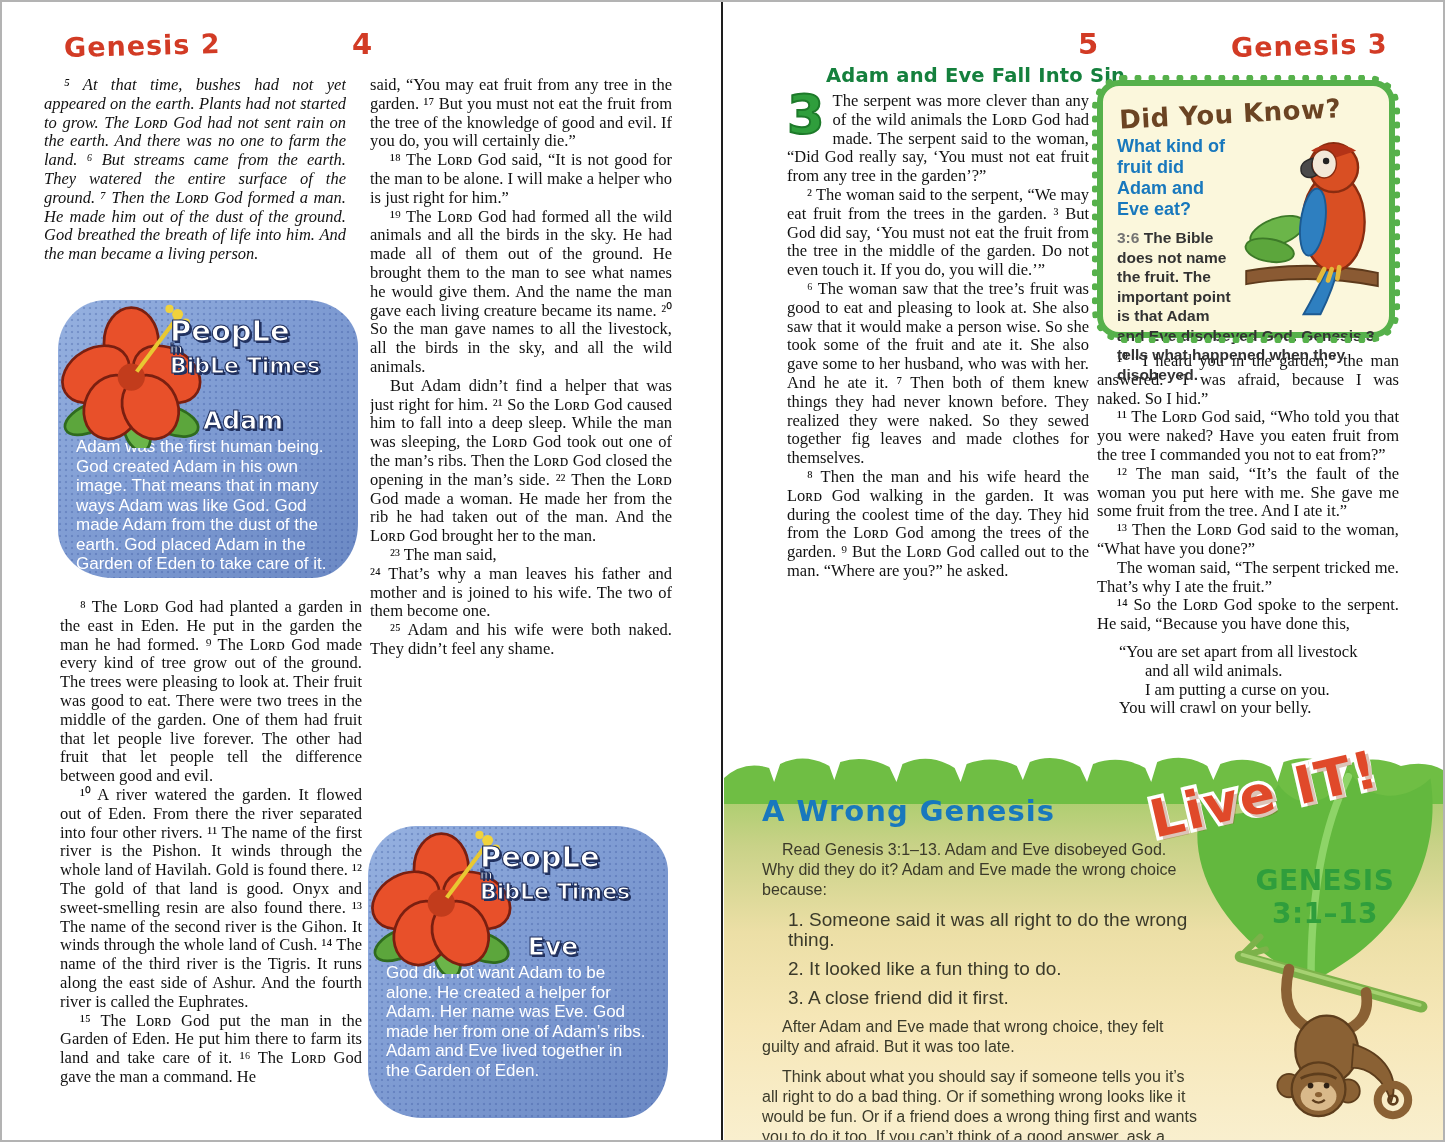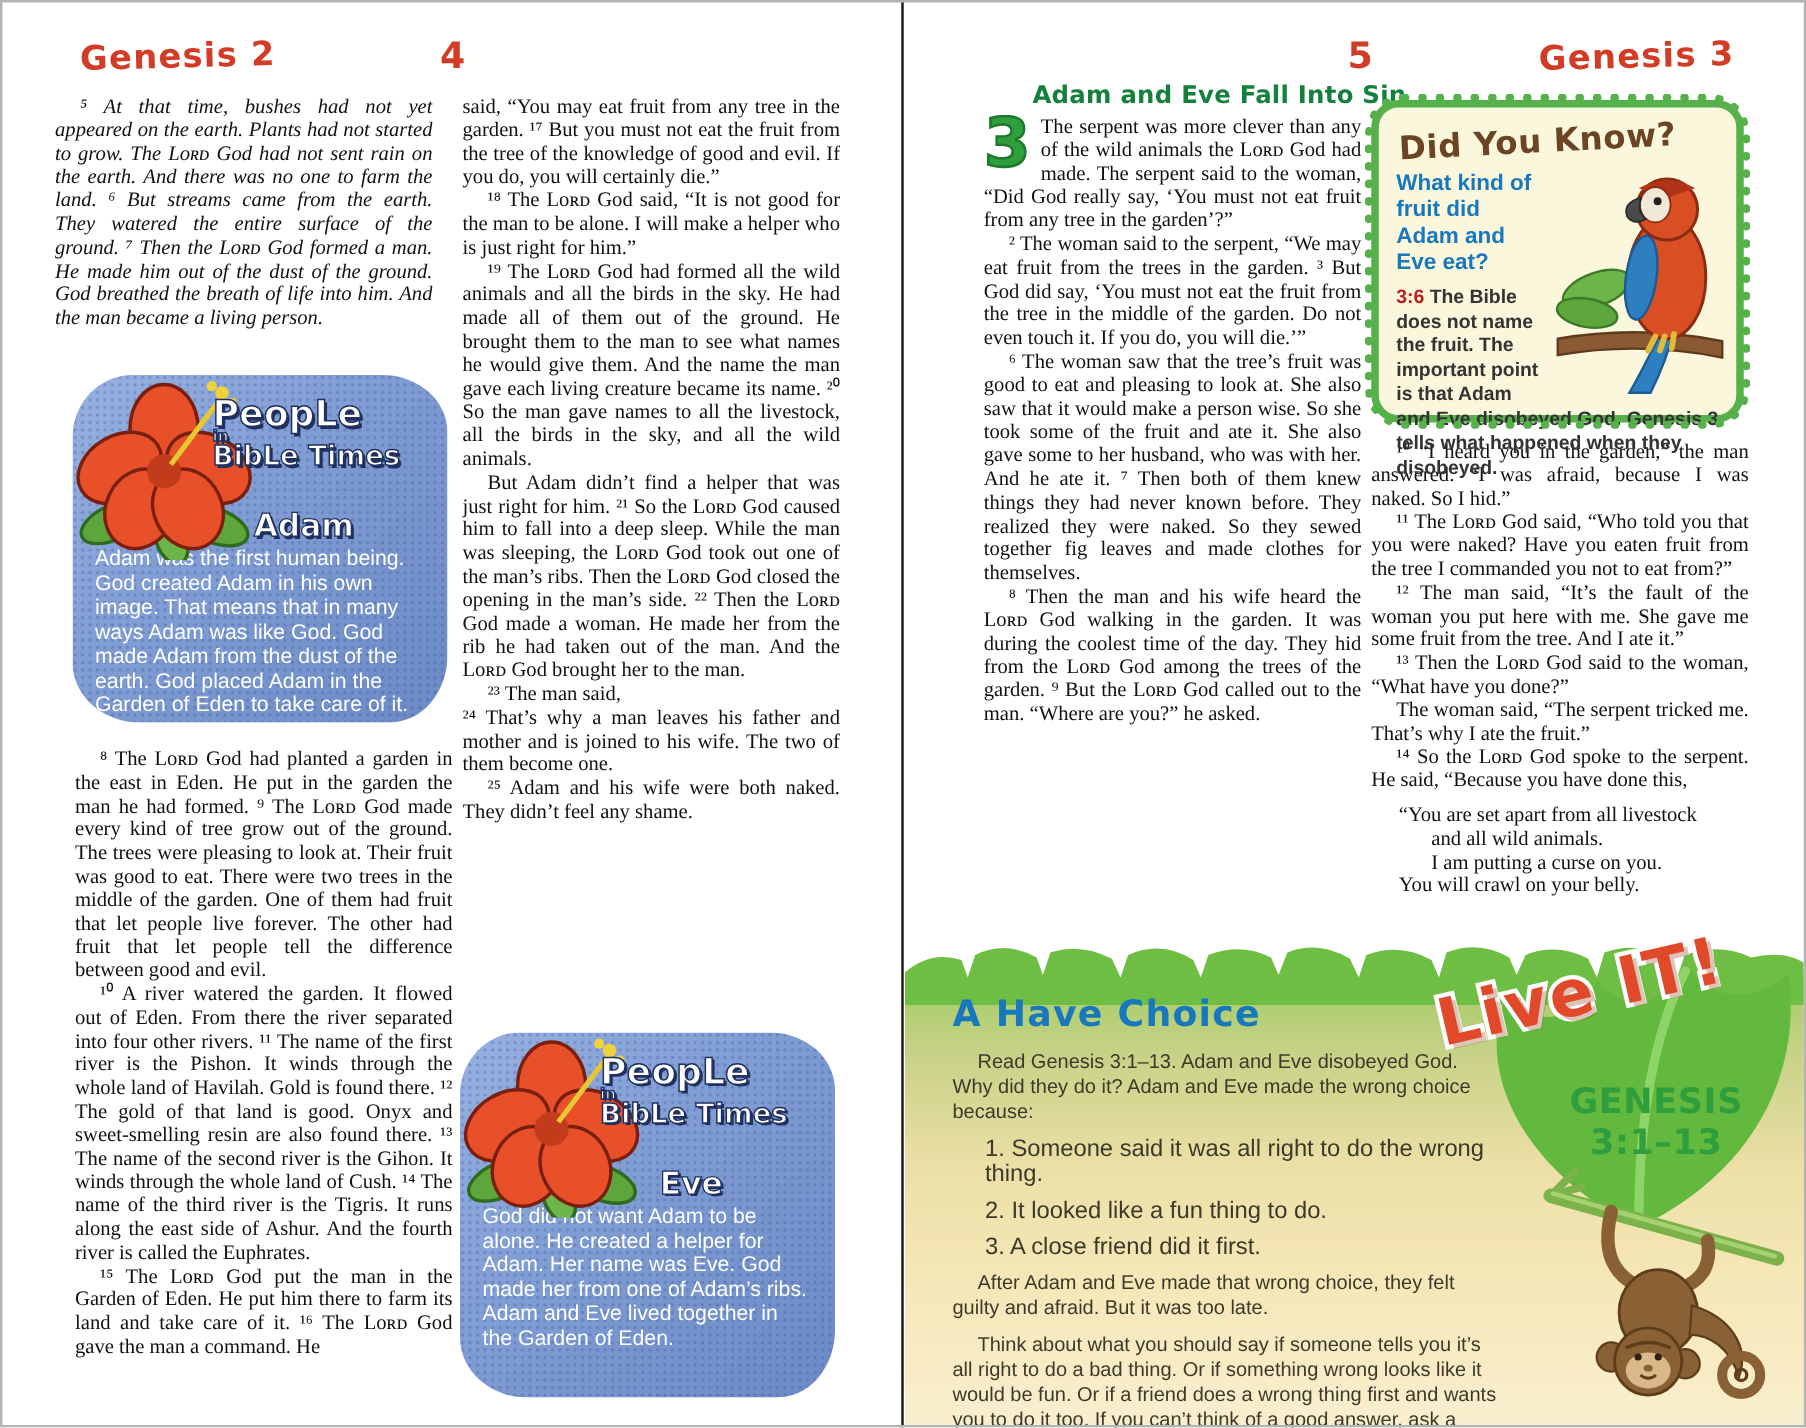--- a/index.html
+++ b/index.html
@@ -55,21 +55,21 @@
   
   .dyk{position:absolute;left:1097px;top:80px;width:298px;height:258px;box-sizing:border-box;
     background:#fbf7dc;border:6px solid #56b14b;border-radius:22px;padding:10px 14px;
     font-family:"Liberation Sans",sans-serif;z-index:5;}
   .dyk::before{content:"";position:absolute;inset:-11px;border:7px dotted #56b14b;border-radius:32px;pointer-events:none;}
   .dyk-title{font-family:"DejaVu Sans",sans-serif;font-weight:bold;font-size:26px;color:#6b4423;
     transform:rotate(-3deg);letter-spacing:0.5px;margin:2px 0 8px 2px;}
   .dyk-parrot{float:right;width:142px;height:188px;margin:-6px -8px 0 4px;shape-outside:inset(0);}
   .dyk-q{font-weight:bold;font-size:18px;line-height:21px;color:#1878bd;margin-bottom:8px;}
   .dyk-a{font-size:15.5px;line-height:19.5px;color:#333;font-weight:bold;}
-  .dyk-ref{color:#b91c1c;}
+  .dyk-ref{color:#737373;}
 
   
   .liveit{position:absolute;left:724px;top:752px;width:719px;height:388px;z-index:4;}
   .liveit .bg{position:absolute;left:0;right:0;top:30px;bottom:0;
     background:linear-gradient(180deg,#a3cc67 0%,#c9d288 18%,#ecdfa6 42%,#f6e7b8 68%,#f9efce 100%);}
   .fringe{position:absolute;top:0;left:0;width:100%;height:52px;}
   .palmleaf{position:absolute;right:-8px;top:-16px;width:280px;height:268px;}
   .liveit-logo{position:absolute;right:62px;top:12px;transform:rotate(-13deg);
     font-family:"DejaVu Sans",sans-serif;font-weight:bold;font-size:52px;color:#e0492a;
     -webkit-text-stroke:7px #ffffff;paint-order:stroke;letter-spacing:2px;
@@ -244,21 +244,21 @@
     <circle cx="128" cy="202" r="13" fill="#8a6134" stroke="#5d3d1c" stroke-width="2"></circle>
     <circle cx="95" cy="200" r="30" fill="#8a6134" stroke="#5d3d1c" stroke-width="2.5"></circle>
     <ellipse cx="95" cy="208" rx="20" ry="16" fill="#d9b98a"></ellipse>
     <path d="M75 188 Q95 178 115 188" stroke="#5d3d1c" stroke-width="3" fill="none"></path>
     <circle cx="86" cy="196" r="3.2" fill="#2e2013"></circle>
     <circle cx="104" cy="196" r="3.2" fill="#2e2013"></circle>
     <path d="M88 212 Q95 218 102 212" stroke="#5d3d1c" stroke-width="2.5" fill="none"></path>
     <ellipse cx="95" cy="206" rx="4" ry="3" fill="#8a6134"></ellipse>
   </svg>
   <div class="li-content">
-    <div class="li-head">A Have Choice</div>
+    <div class="li-head">A Wrong Genesis</div>
     <p class="ind2">Read Genesis 3:1–13. Adam and Eve disobeyed God. Why did they do it? Adam and Eve made the wrong choice because:</p>
     <div class="li-list">
       <div>1. Someone said it was all right to do the wrong thing.</div>
       <div>2. It looked like a fun thing to do.</div>
       <div>3. A close friend did it first.</div>
     </div>
     <p class="ind2">After Adam and Eve made that wrong choice, they felt guilty and afraid. But it was too late.</p>
     <p class="ind2">Think about what you should say if someone tells you it’s all right to do a bad thing. Or if something wrong looks like it would be fun. Or if a friend does a wrong thing first and wants you to do it too. If you can’t think of a good answer, ask a trusted adult or your mom or dad for help.</p>
   </div>
 </div>

